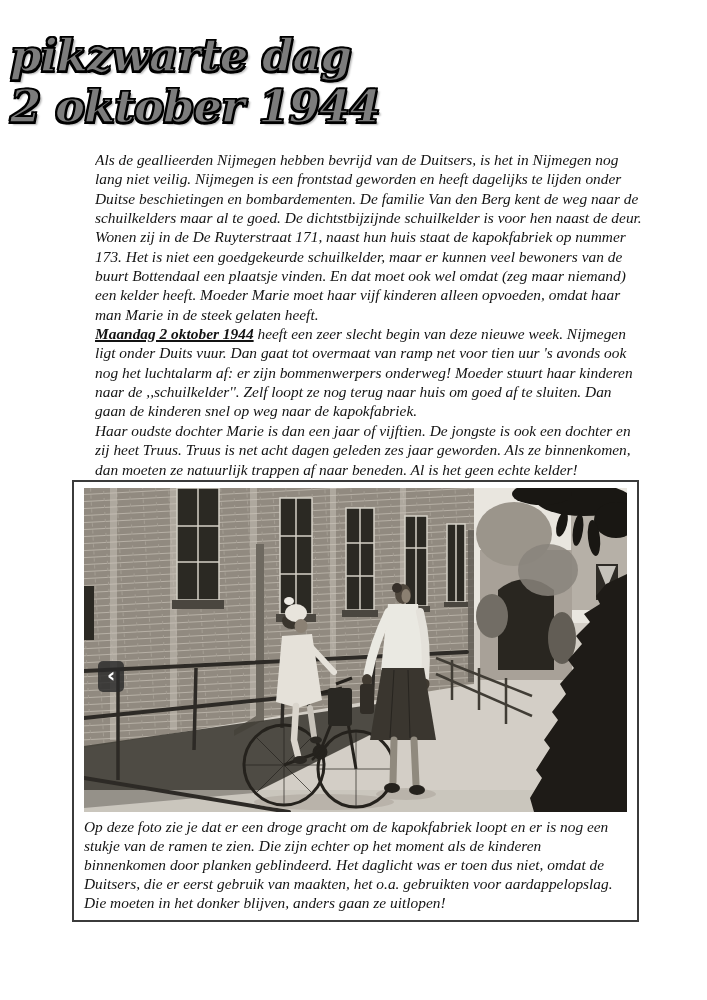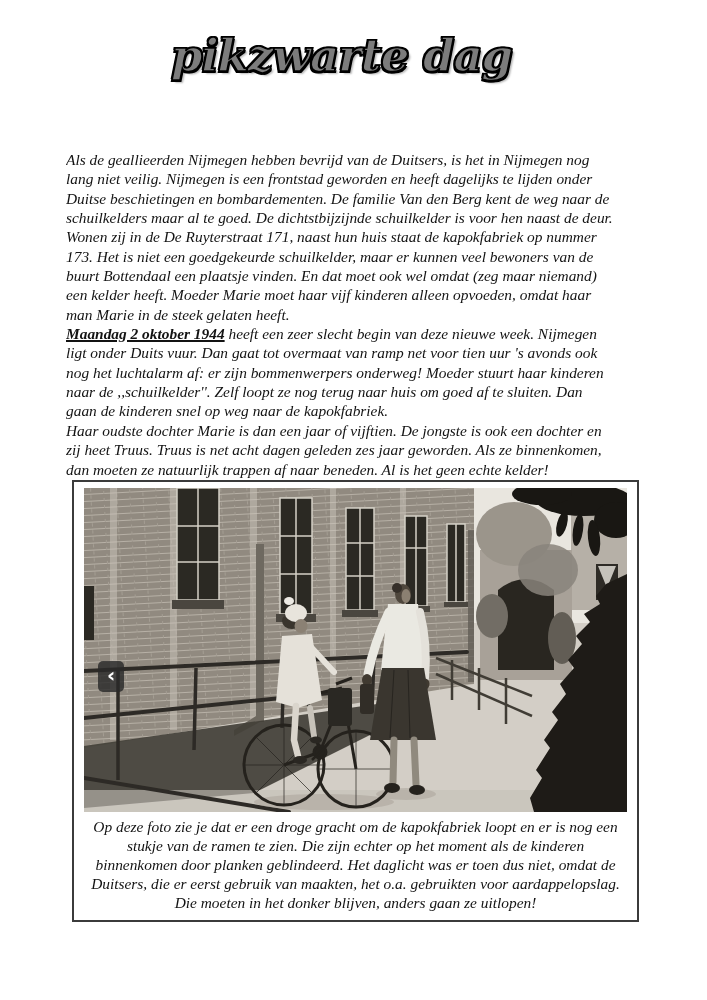--- a/index.html
+++ b/index.html
@@ -1,30 +1,30 @@
 <!DOCTYPE html>
 <html><head>
 <meta charset="utf-8">
 <style>
   html,body{margin:0;padding:0;}
   body{
     width:707px;height:1000px;position:relative;overflow:hidden;
     background:#ffffff;font-family:"Liberation Serif",serif;
   }
   
-  .title-block{position:absolute;top:30px;left:16px;width:651px;text-align:center;}
+  .title-block{position:absolute;top:30px;left:10px;width:651px;}
   .title-line{
     font-family:"DejaVu Serif",serif;font-style:italic;font-weight:bold;
     font-size:45px;line-height:1.14;color:#7c7c7c;letter-spacing:-1px;
     -webkit-text-stroke:1.4px #000;
     text-shadow:-1.5px -1.5px 0 #000,1.5px -1.5px 0 #000,-1.5px 1.5px 0 #000,1.5px 1.5px 0 #000,3px 3px 2px #b9b9b9;
   }
   
   .article{
-    position:absolute;left:66px;top:150px;width:549px;height:330px;overflow:hidden;
+    position:absolute;left:95px;top:150px;width:549px;height:330px;overflow:hidden;
     font-style:italic;font-size:15.4px;line-height:19.35px;color:#131313;
   }
   .article p{margin:0;}
   .lead-bold{font-weight:bold;text-decoration:underline;text-decoration-thickness:1.5px;font-style:italic;}
   
   .figure-box{
     position:absolute;left:72px;top:480px;width:543px;
     border:2px solid #3b3b3b;background:#fff;padding:6px 10px 8px 10px;
   }
   .photo-wrap{position:relative;width:543px;height:324px;background:#cfc9c2;}
@@ -32,28 +32,29 @@
   .nav-prev{
     position:absolute;left:14px;top:173px;width:26px;height:31px;
     background:rgba(42,42,42,.82);border-radius:5px;
     display:flex;align-items:center;justify-content:center;cursor:pointer;
   }
   .nav-prev .glyph{
     color:#ffffff;font-family:"DejaVu Sans",sans-serif;font-weight:bold;
     font-size:20px;line-height:1;transform:translateY(-2px);
   }
   .figure-caption{
-    margin-top:5px;font-style:italic;font-size:15.4px;line-height:19px;color:#131313;text-align:center;
+    margin-top:5px;font-style:italic;font-size:15.4px;line-height:19px;color:#131313;
   }
 </style>
 </head>
 <body>
 
 <div class="title-block">
   <div class="title-line">pikzwarte dag</div>
+  <div class="title-line">2 oktober 1944</div>
 </div>
 
 <div class="article">
   <p><span>Als de geallieerden Nijmegen hebben bevrijd van de Duitsers, is het in Nijmegen nog lang niet veilig. Nijmegen is een frontstad geworden en heeft dagelijks te lijden onder Duitse beschietingen en bombardementen. De familie Van den Berg kent de weg naar de schuilkelders maar al te goed. De dichtstbijzijnde schuilkelder is voor hen naast de deur. Wonen zij in de De Ruyterstraat 171, naast hun huis staat de kapokfabriek op nummer 173. Het is niet een goedgekeurde schuilkelder, maar er kunnen veel bewoners van de buurt Bottendaal een plaatsje vinden. En dat moet ook wel omdat (zeg maar niemand) een kelder heeft. Moeder Marie moet haar vijf kinderen alleen opvoeden, omdat haar man Marie in de steek gelaten heeft.</span></p>
   <p><span class="lead-bold">Maandag 2 oktober 1944</span><span> heeft een zeer slecht begin van deze nieuwe week. Nijmegen ligt onder Duits vuur. Dan gaat tot overmaat van ramp net voor tien uur 's avonds ook nog het luchtalarm af: er zijn bommenwerpers onderweg! Moeder stuurt haar kinderen naar de ,,schuilkelder''. Zelf loopt ze nog terug naar huis om goed af te sluiten. Dan gaan de kinderen snel op weg naar de kapokfabriek.</span></p>
   <p><span>Haar oudste dochter Marie is dan een jaar of vijftien. De jongste is ook een dochter en zij heet Truus. Truus is net acht dagen geleden zes jaar geworden. Als ze binnenkomen, dan moeten ze natuurlijk trappen af naar beneden. Al is het geen echte kelder!</span></p>
 </div>
 
 <div class="figure-box">
   <div class="photo-wrap">

